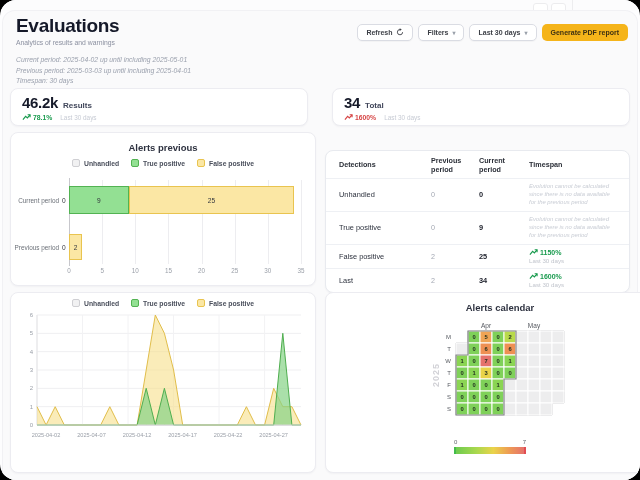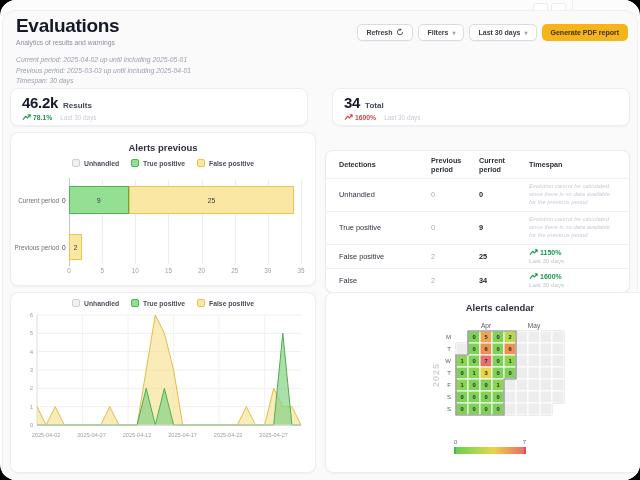--- a/index.html
+++ b/index.html
@@ -225,21 +225,21 @@
               <svg width="9" height="8" viewBox="0 0 10 9">
                 <path d="M1,7.5 L4,3.8 L6,5.6 L9,2" fill="none" stroke="#189a4d" stroke-width="1.3"></path>
                 <path d="M6.3,2 L9,2 L9,4.7" fill="none" stroke="#189a4d" stroke-width="1.3"></path>
               </svg>
               <span>1150%</span>
             </div>
             <div class="td-trend-sub">Last 30 days</div>
           </div>
         </div>
         <div class="trow tbody-row" style="min-height: 23px;">
-          <div class="td-label">False</div>
+          <div class="td-label">Last</div>
           <div class="td-prev">2</div>
           <div class="td-curr">34</div>
           <div>
             <div class="td-trend-val" style="color:#189a4d">
               <svg width="9" height="8" viewBox="0 0 10 9">
                 <path d="M1,7.5 L4,3.8 L6,5.6 L9,2" fill="none" stroke="#189a4d" stroke-width="1.3"></path>
                 <path d="M6.3,2 L9,2 L9,4.7" fill="none" stroke="#189a4d" stroke-width="1.3"></path>
               </svg>
               <span>1600%</span>
             </div>

